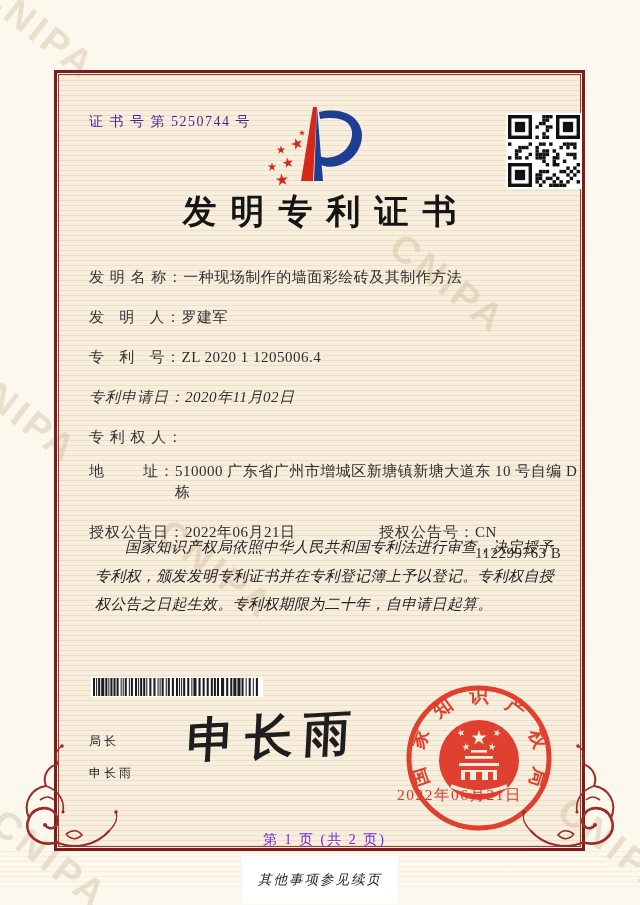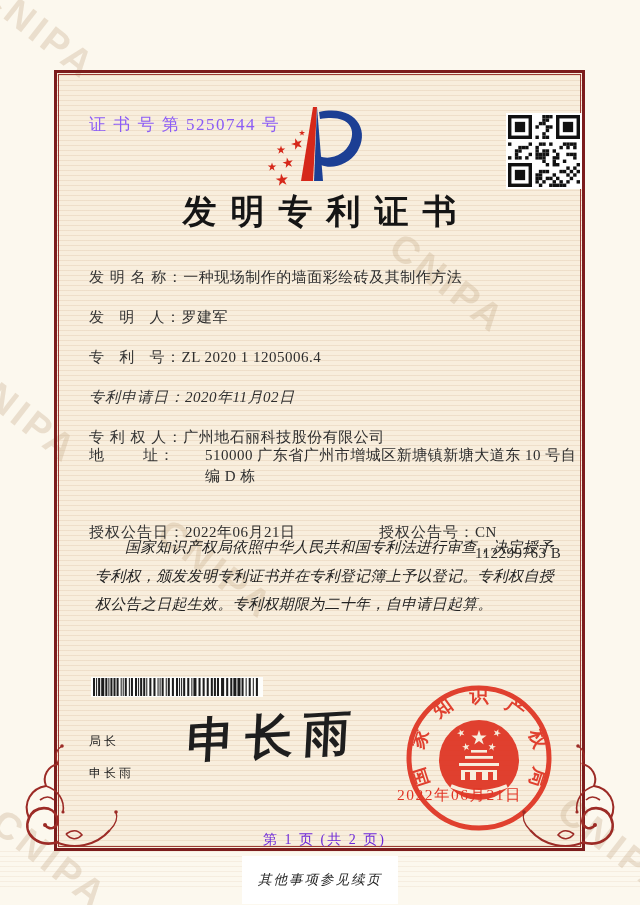--- a/index.html
+++ b/index.html
@@ -30,21 +30,21 @@
   .frame{
     position:absolute;left:54px;top:70px;width:525px;height:775px;
     border:3px solid #7c1c1c;z-index:2;
   }
   .frame-inner{
     position:absolute;left:1px;top:1px;right:1px;bottom:1px;
     border:1px solid #9b3a32;
   }
   .cert-no{
     position:absolute;left:32px;top:40px;
-    font-size:17px;letter-spacing:1.5px;color:#8b5cf6;white-space:pre;
+    font-size:14px;letter-spacing:1.5px;color:#4c1d95;white-space:pre;
   }
   .logo{position:absolute;left:200px;top:30px;width:122px;height:86px;}
   .qr{position:absolute;left:449px;top:40px;width:72px;height:72px;background:#fff;padding:2px;}
   .title{
     position:absolute;left:0;top:116px;width:100%;text-align:center;
     font-size:34px;font-weight:bold;letter-spacing:14px;color:#151515;
     text-indent:14px;
   }
   .f-row{position:absolute;left:32px;display:flex;align-items:flex-start;font-size:15px;line-height:21px;}
   .f-label{white-space:pre;letter-spacing:1px;color:#333;flex:0 0 auto;}
@@ -235,23 +235,22 @@
   <div class="f-row" style="top:274px;">
     <span class="f-label">专   利   号：</span>
     <span class="f-value">ZL 2020 1 1205006.4</span>
   </div>
   <div class="f-row" style="top:314px;font-style:italic;">
     <span class="f-label">专利申请日：</span>
     <span class="f-value">2020年11月02日</span>
   </div>
   <div class="f-row" style="top:354px;">
     <span class="f-label">专 利 权 人：</span>
-    <span class="f-value">广州地石丽科技股份有限公司</span>
-  </div>
-  <div class="f-row" style="top:372px;gap:30px;">
+  </div>
+  <div class="f-row" style="top:388px;">
     <span class="f-label">地        址：</span>
     <span class="f-value">510000 广东省广州市增城区新塘镇新塘大道东 10 号自编 D 栋</span>
   </div>
   <div class="f-row" style="top:432px;width:476px;margin-top:17px;">
     <span class="f-label">授权公告日：</span>
     <span class="f-value">2022年06月21日</span>
     <span class="grant2">
       <span class="f-label">授权公告号：</span>
       <span class="f-value">CN 112299763 B</span>
     </span>

